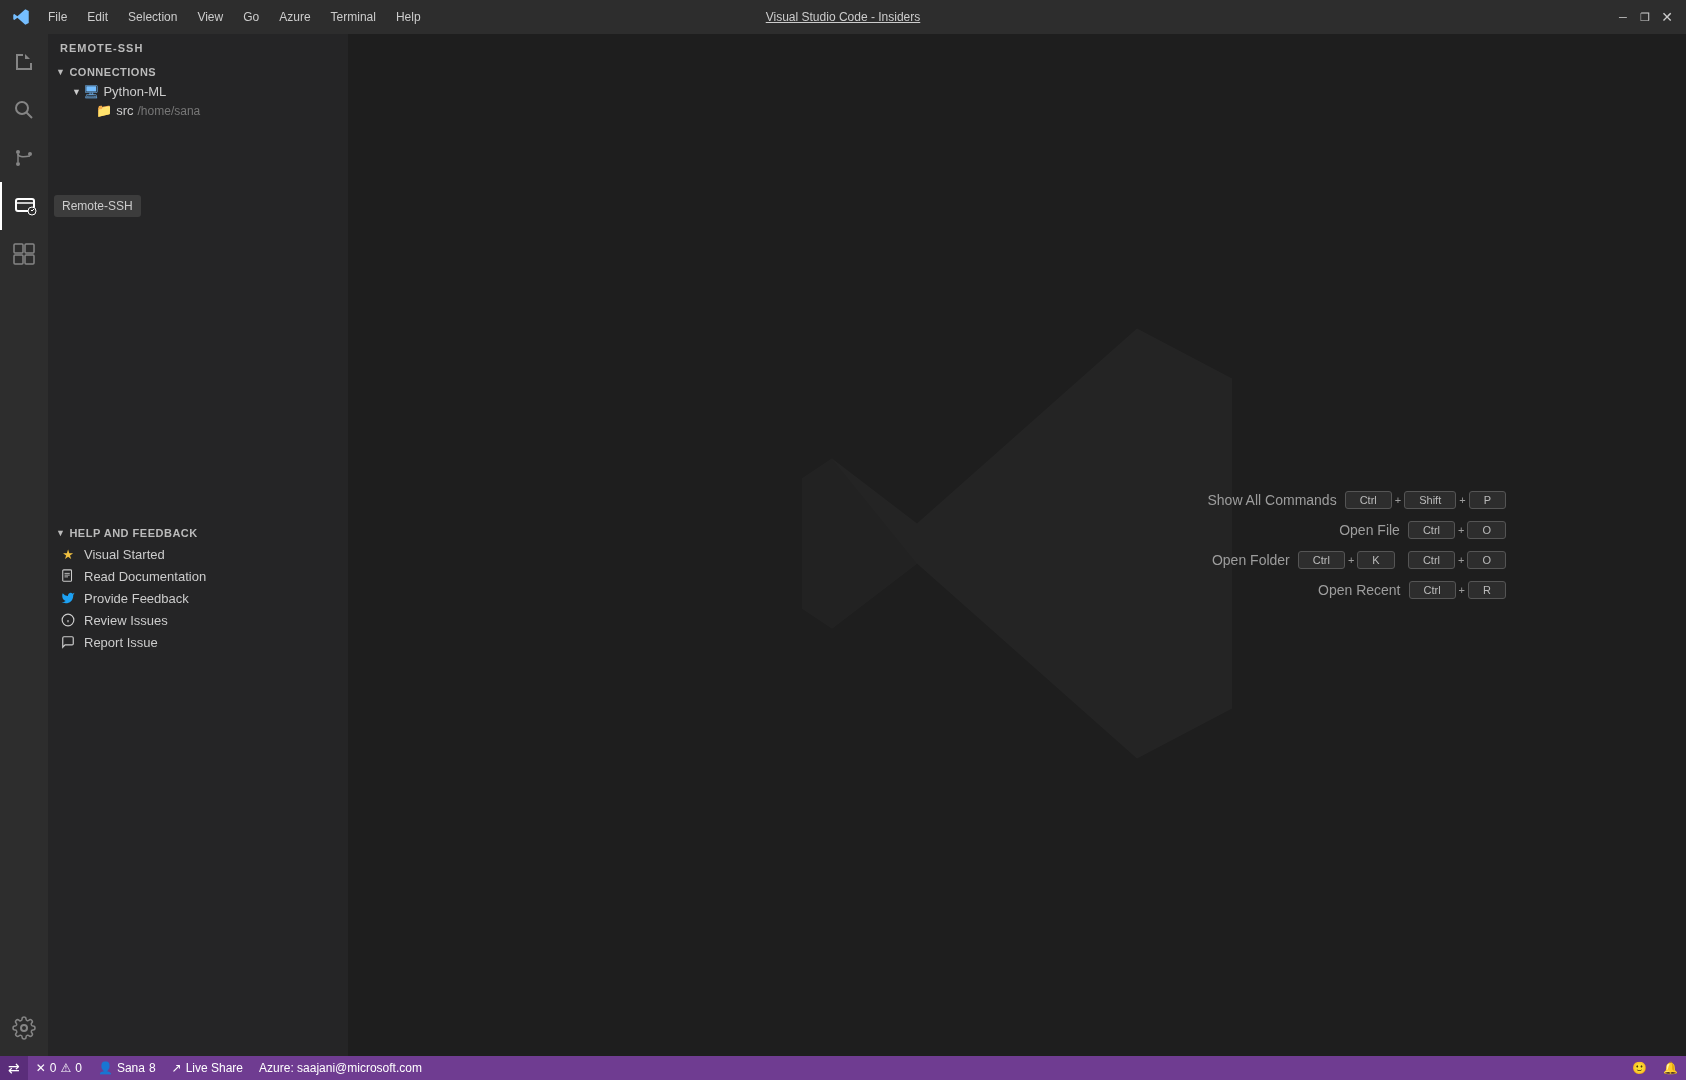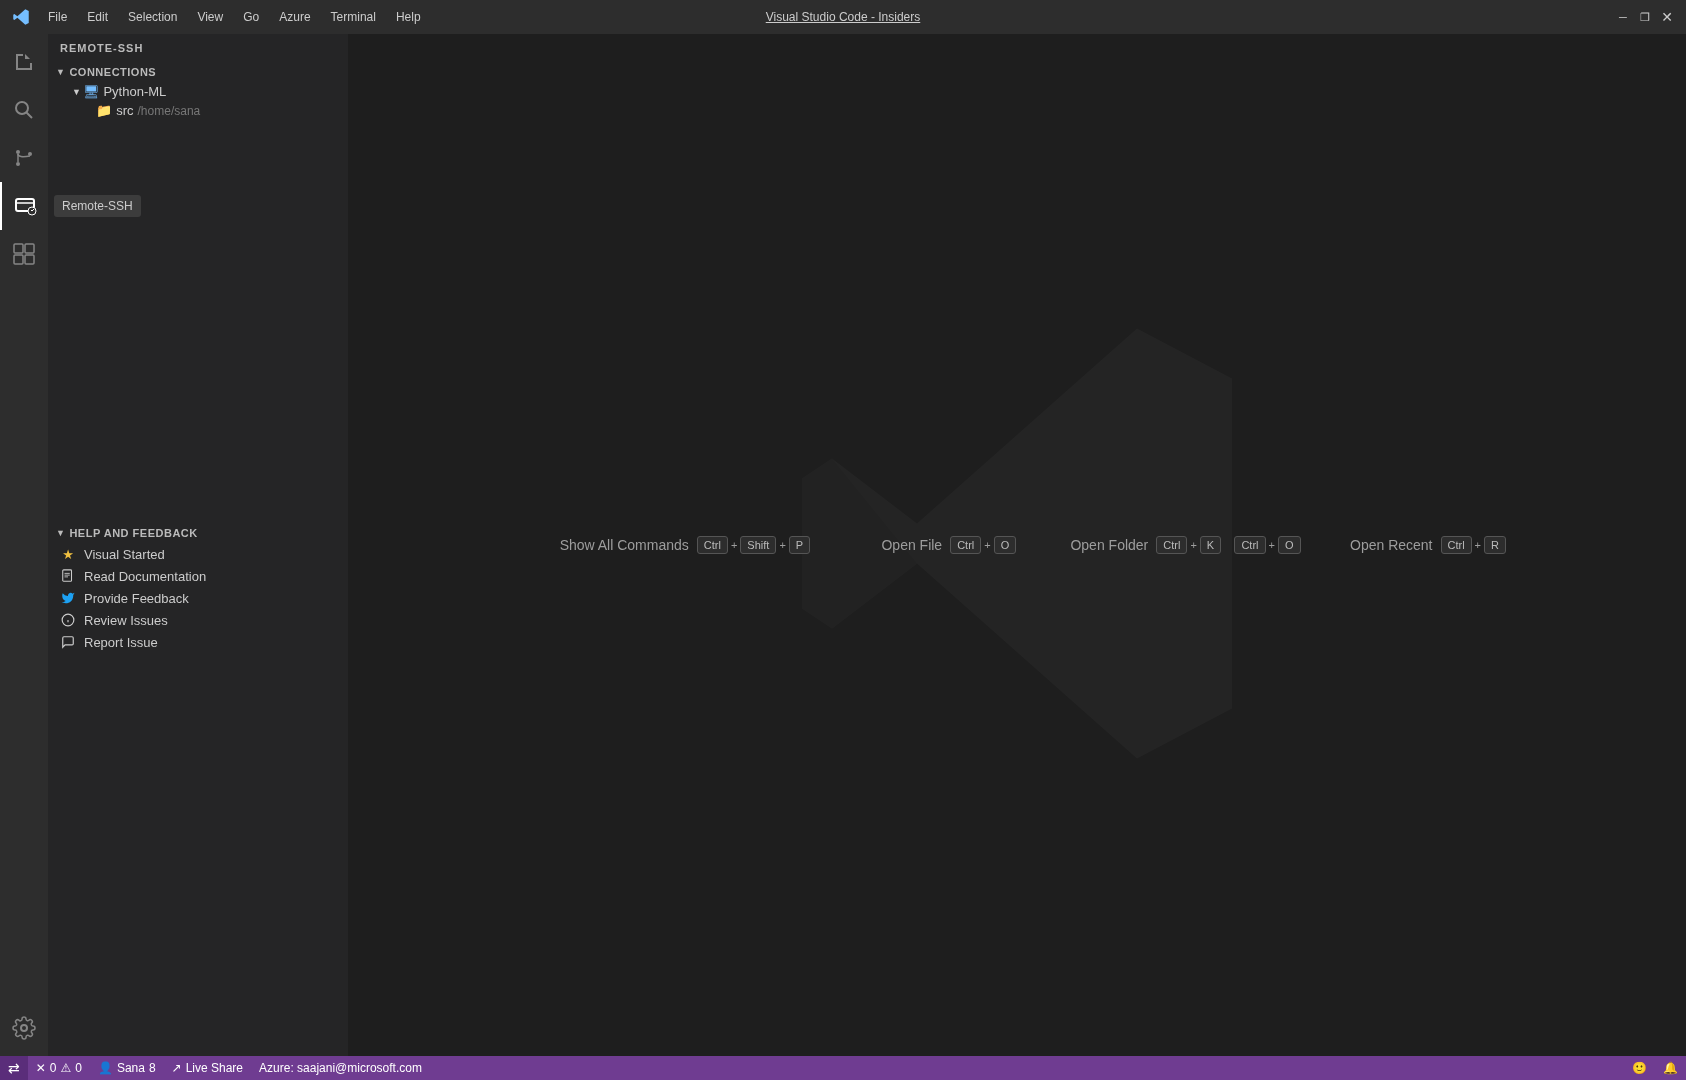--- a/index.html
+++ b/index.html
@@ -190,21 +190,21 @@
       opacity: 0.06;
     }
 
     
     .welcome-commands {
       position: absolute;
       right: 180px;
       top: 50%;
       transform: translateY(-50%);
       display: flex;
-      flex-direction: row;
+      flex-direction: column;
       gap: 12px;
     }
     .command-row {
       display: flex;
       align-items: center;
       justify-content: flex-end;
       gap: 8px;
     }
     .command-label {
       color: #9d9d9d;
@@ -214,21 +214,21 @@
     }
     .kbd-group {
       display: flex;
       align-items: center;
       gap: 3px;
     }
     .kbd {
       background: #2d2d2d;
       border: 1px solid #555;
       border-radius: 3px;
-      padding: 2px 6px;
+      padding: 2px 14px;
       font-size: 11px;
       color: #bbb;
       font-family: 'Segoe UI', sans-serif;
     }
     .kbd-plus {
       color: #9d9d9d;
       font-size: 11px;
     }
 
     

